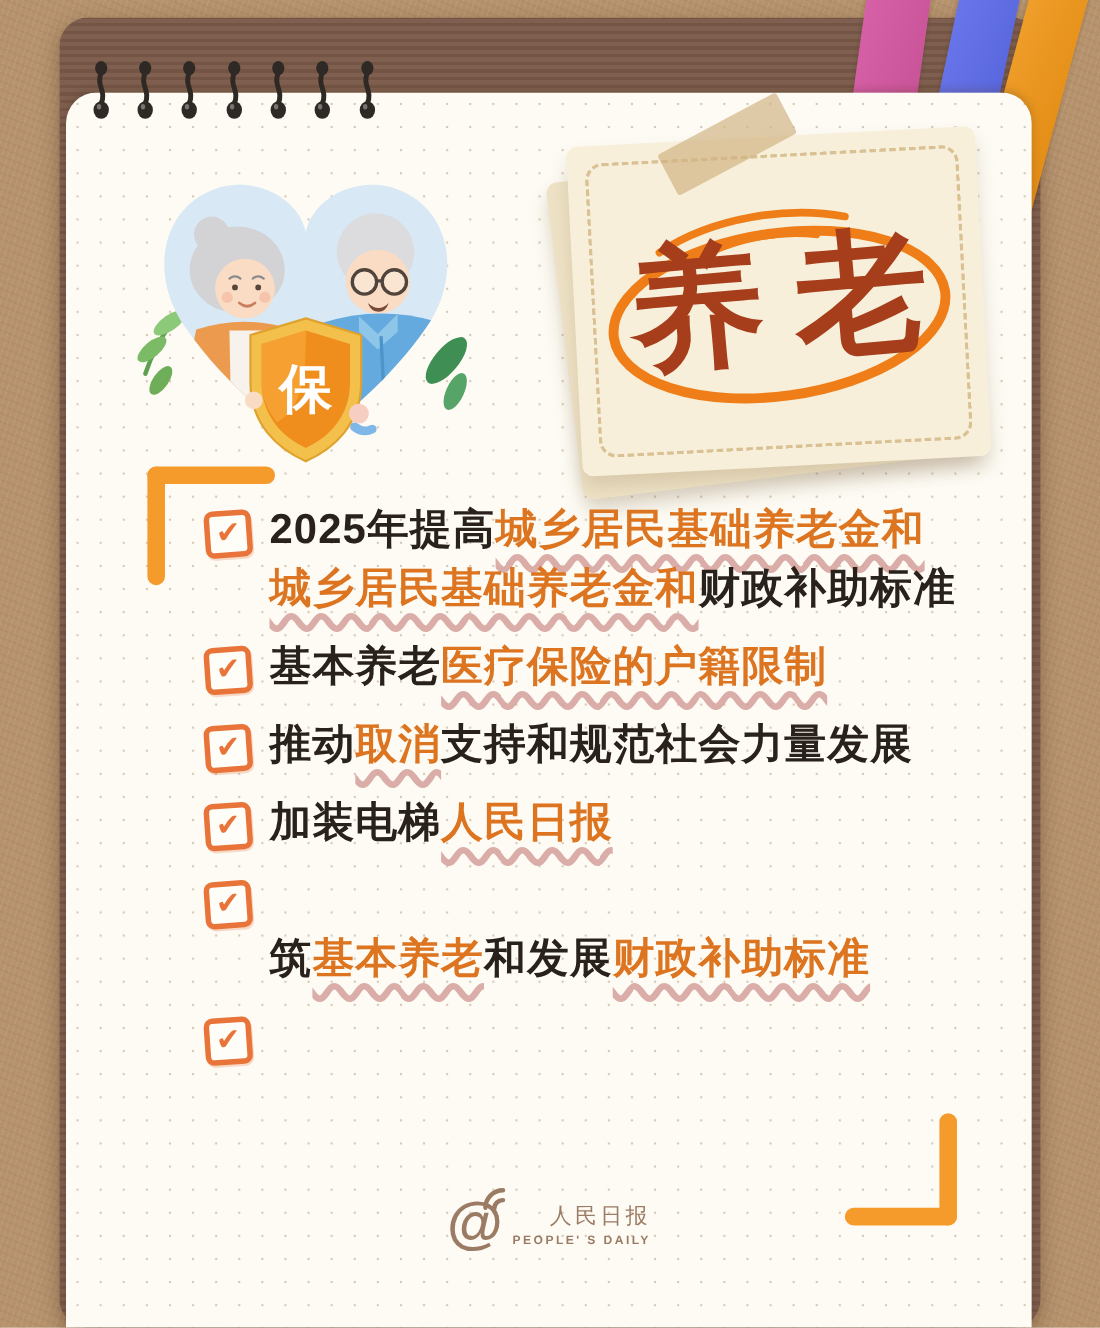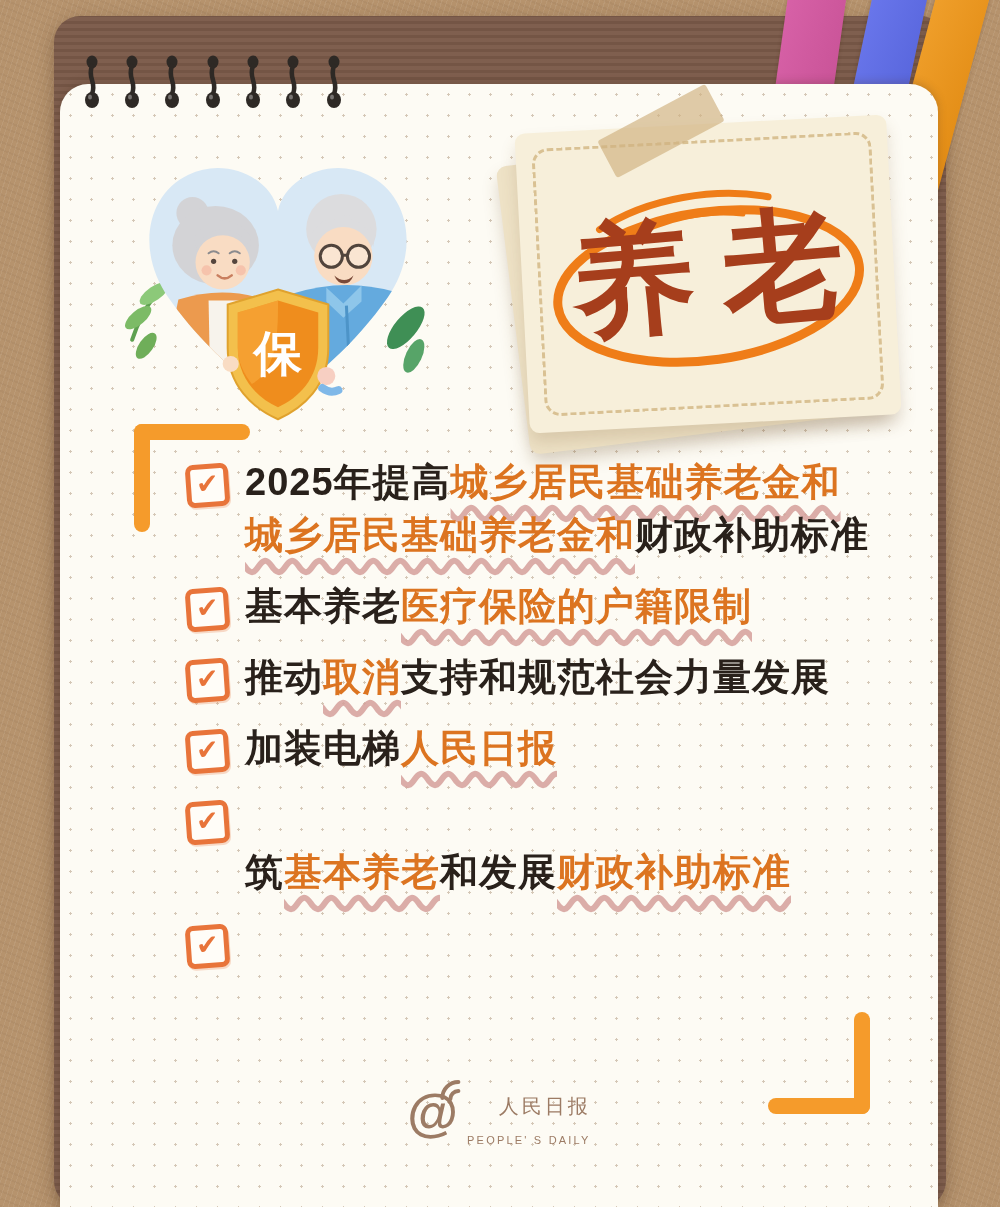--- a/index.html
+++ b/index.html
@@ -68,21 +68,21 @@
     text-decoration-thickness:6px;text-underline-offset:11px;
     text-decoration-skip-ink:none;
   }
   
   .logo{position:absolute;left:50%;top:1000px;transform:translateX(-50%);display:flex;align-items:flex-start;gap:9px;color:#9c7b64;}
   .at-wrap{position:relative;}
   .at{font-size:52px;font-weight:700;line-height:56px;display:block;}
   .arcs{position:absolute;right:-8px;top:-8px;width:26px;height:24px;overflow:visible;}
   .logo-col{padding-top:6px;}
   .logo-cn{font-size:20px;font-weight:400;letter-spacing:3px;line-height:32px;text-align:right;}
-  .logo-en{font-size:11px;font-weight:400;letter-spacing:2.2px;margin-top:12px;}
+  .logo-en{font-size:11px;font-weight:700;letter-spacing:2.2px;margin-top:0;}
 </style>
 </head>
 <body>
 
 <div class="board"></div>
 
 <div class="pen pen-pink"></div>
 <div class="pen pen-blue"></div>
 <div class="pen pen-orange"></div>
 

